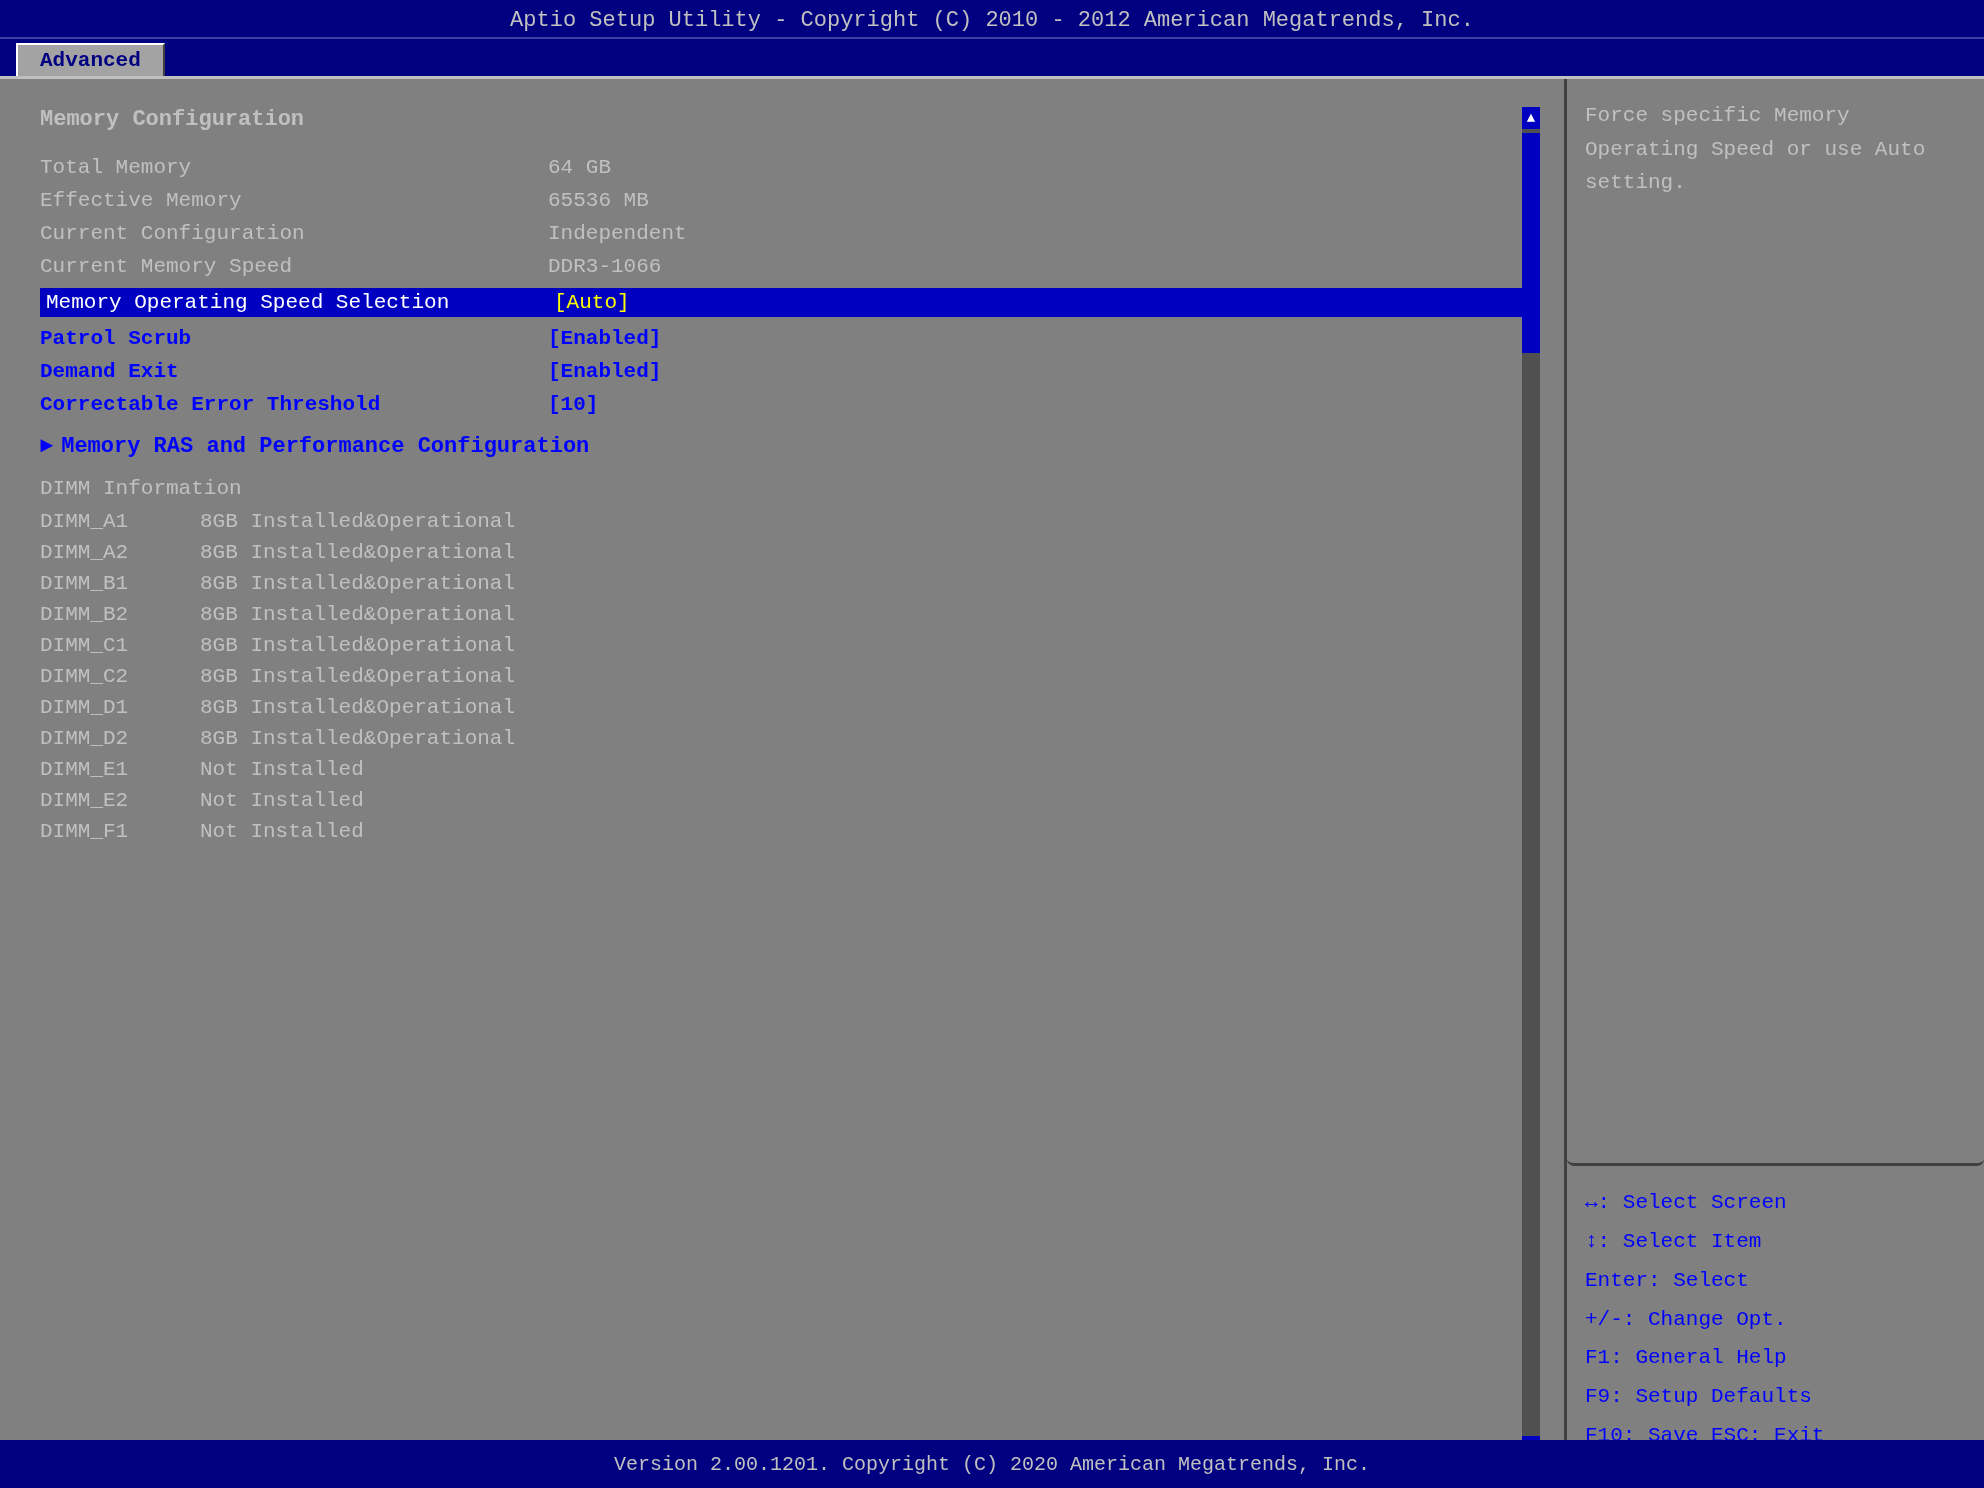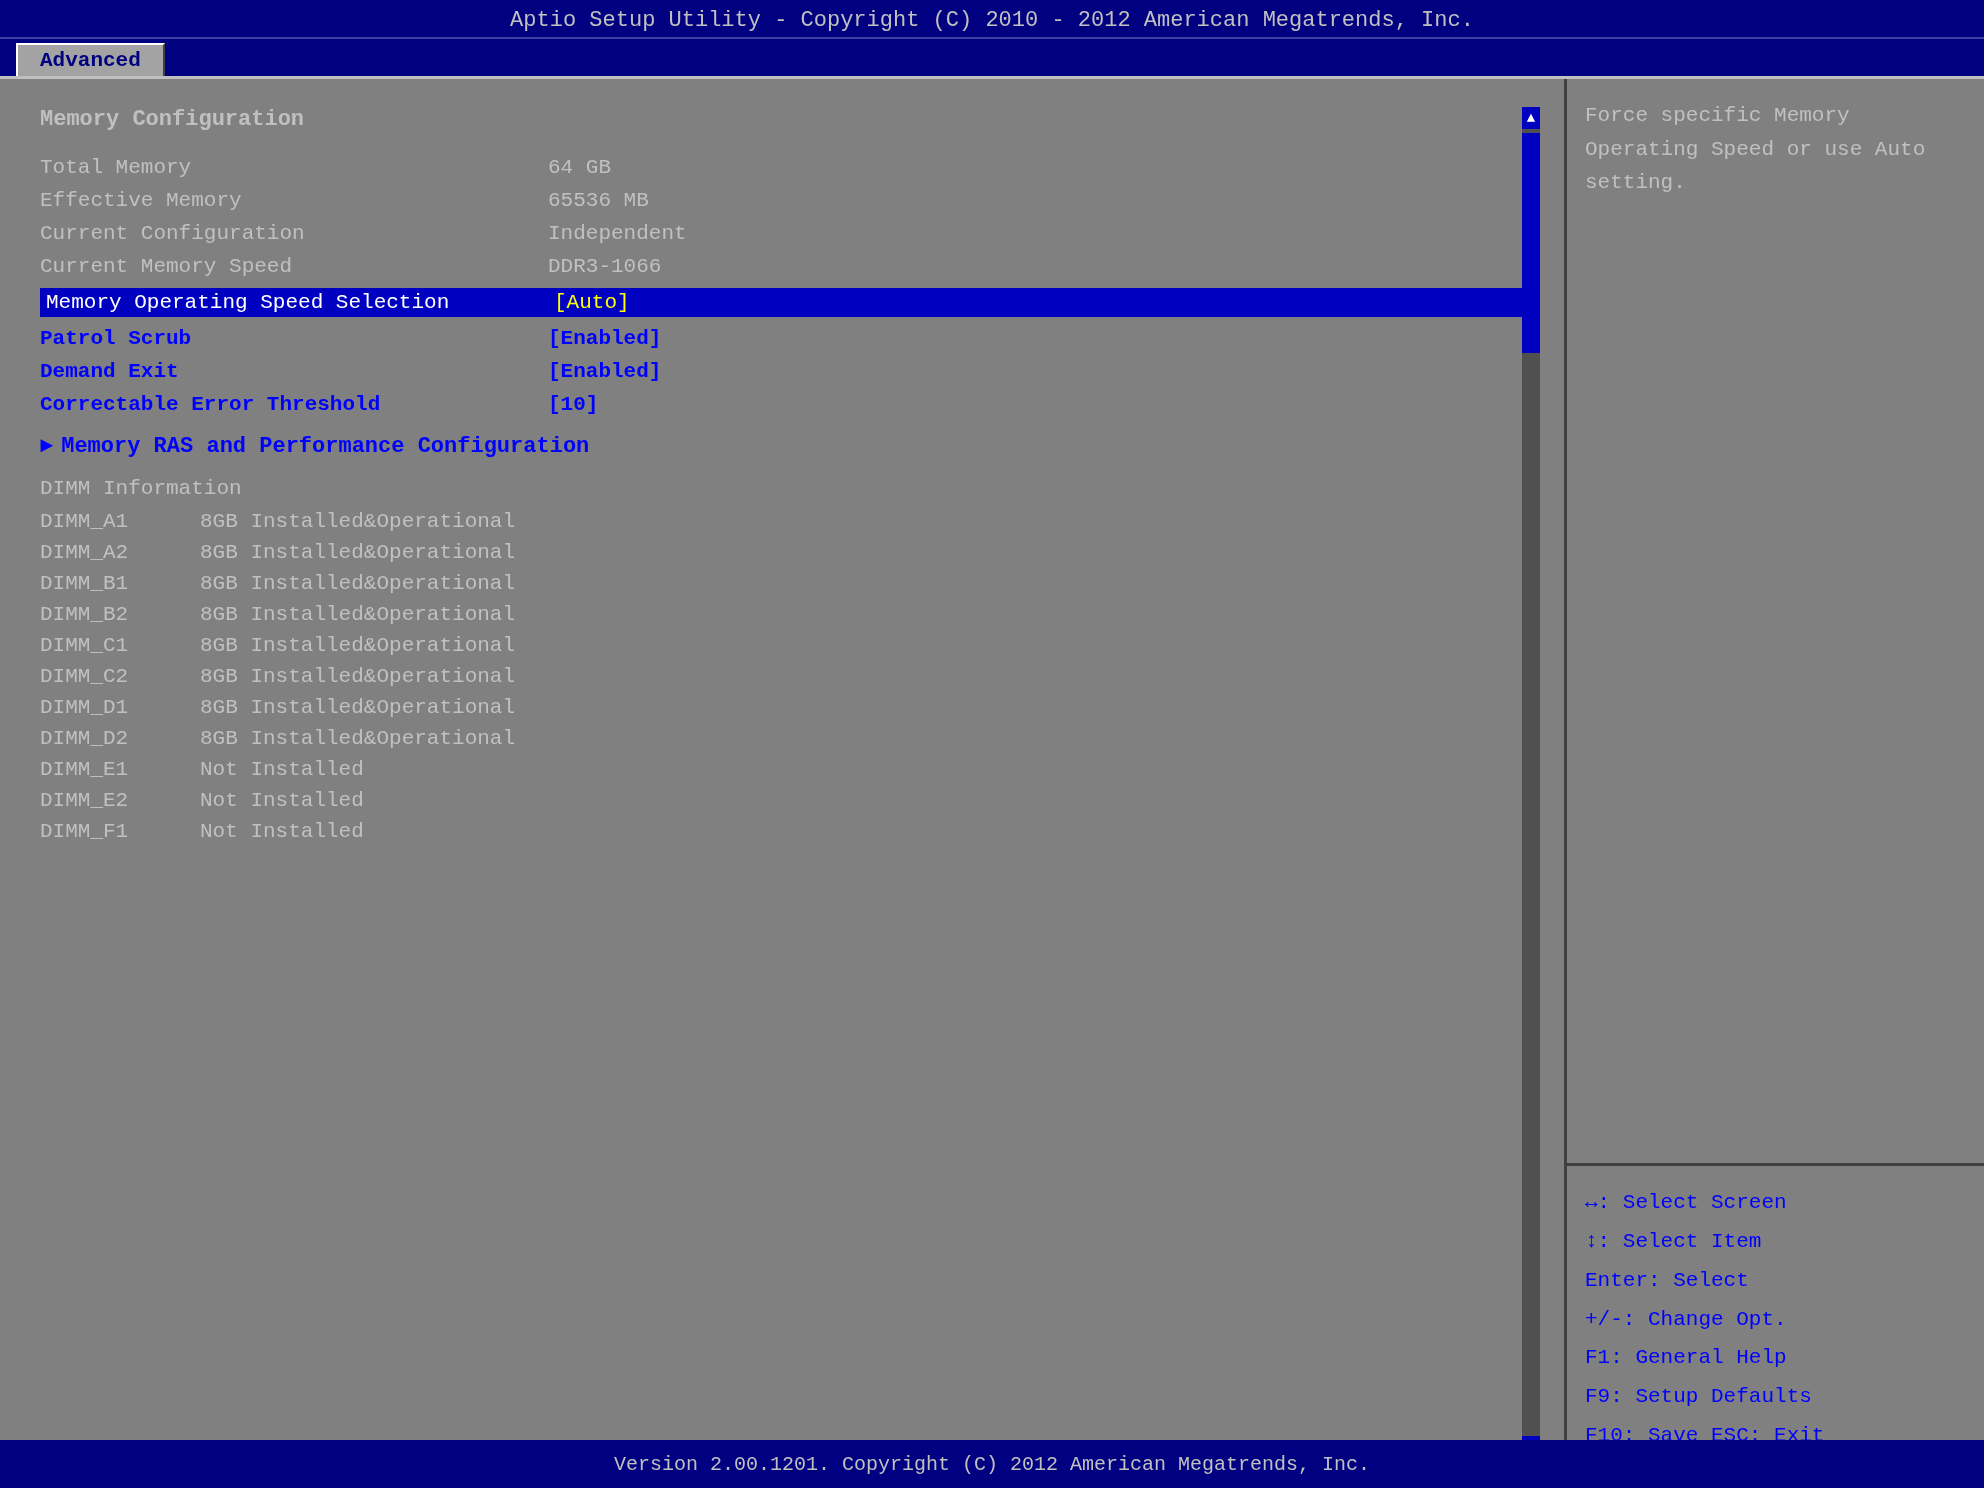--- a/index.html
+++ b/index.html
@@ -63,20 +63,21 @@
       flex-direction: column;
     }
 
     .help-text-area {
       flex: 1;
       padding: 20px 18px;
       color: #c0c0c0;
       font-size: 21px;
       line-height: 1.6;
       border-bottom: 3px solid #404040;
+      border-radius: 7px;
     }
 
     .key-help-area {
       padding: 18px 18px;
       color: #0000ff;
       font-size: 21px;
       line-height: 1.85;
     }
 
     .section-title {
@@ -353,14 +354,14 @@
       <div>Enter: Select</div>
       <div>+/-: Change Opt.</div>
       <div>F1: General Help</div>
       <div>F9: Setup Defaults</div>
       <div>F10: Save  ESC: Exit</div>
     </div>
   </div>
 </div>
 
 <div class="bottom-bar">
-  <span>Version 2.00.1201. Copyright (C) 2012 American Megatrends, Inc.</span>
+  <span>Version 2.00.1201. Copyright (C) 2020 American Megatrends, Inc.</span>
 </div>
 
 </body></html>

